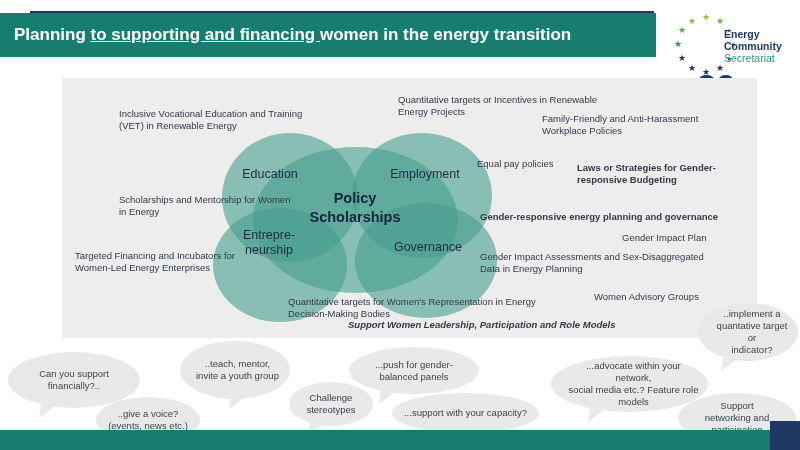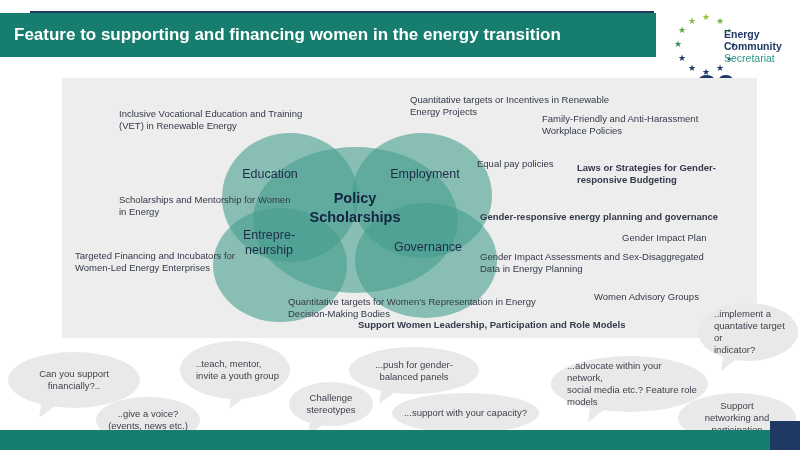--- a/index.html
+++ b/index.html
@@ -9,21 +9,21 @@
   *{margin:0;padding:0;box-sizing:border-box;}
   html,body{width:800px;height:450px;}
   body{font-family:"Liberation Sans",sans-serif;background:#fff;position:relative;overflow:hidden;}
   .slide{position:absolute;inset:0;background:#fff;}
 
   
   .accent-line{position:absolute;left:30px;top:11px;width:624px;height:2px;background:var(--navy);}
   .header-bar{position:absolute;left:0;top:13px;width:656px;height:44px;background:var(--teal);}
   .page-title{position:absolute;left:14px;top:0;height:44px;line-height:44px;color:#fff;
     font-size:17px;font-weight:bold;white-space:nowrap;}
-  .page-title .u{}
+  .page-title .u{text-decoration:underline;}
 
   
   .logo{position:absolute;left:660px;top:5px;width:138px;height:72px;}
   .stars{position:absolute;left:11px;top:8px;width:70px;height:64px;}
   .star{position:absolute;font-size:9px;line-height:9px;}
   .logo-number{position:absolute;left:36px;top:19px;font-size:38px;font-weight:bold;
     color:var(--navy);letter-spacing:-2px;font-family:"Liberation Sans",sans-serif;margin-top:44px;}
   .logo-text{position:absolute;left:64px;top:23px;font-size:10.5px;line-height:12px;font-weight:bold;color:var(--navy);}
   .logo-text .sec{color:#2C9587;font-weight:normal;}
 
@@ -40,38 +40,38 @@
   .vlabel{position:absolute;color:var(--label-ink);font-size:12.5px;text-align:center;}
   .l-edu{left:225px;top:167px;width:90px;}
   .l-emp{left:380px;top:167px;width:90px;}
   .l-ent{left:233px;top:228px;width:72px;line-height:15px;}
   .l-gov{left:384px;top:240px;width:88px;}
   .l-pol{left:295px;top:189px;width:120px;font-size:14.5px;font-weight:bold;line-height:19px;color:#152440;}
 
   .ann{position:absolute;color:var(--ink);font-size:9.5px;line-height:12px;}
   .b{font-weight:bold;}
   .a1{left:119px;top:108px;width:240px;}
-  .a2{left:398px;top:94px;width:230px;margin-left:12px;}
+  .a2{left:398px;top:94px;width:230px;}
   .a3{left:542px;top:113px;width:205px;}
   .a4{left:477px;top:158px;width:120px;}
   .a5{left:577px;top:162px;width:175px;}
   .a6{left:480px;top:211px;width:275px;}
   .a7{left:622px;top:232px;width:125px;}
   .a8{left:480px;top:251px;width:262px;}
   .a9{left:594px;top:291px;width:150px;}
   .a10{left:75px;top:194px;width:205px;margin-left:44px;}
   .a11{left:75px;top:250px;width:200px;}
   .a12{left:245px;top:296px;width:325px;margin-left:43px;}
-  .a13{left:358px;top:319px;width:335px;}
+  .a13{left:348px;top:319px;width:335px;font-style:italic;}
 
   
   .bubble{position:absolute;background:var(--bubble);border-radius:50%;
     display:flex;align-items:center;justify-content:center;text-align:center;
     color:#3F434D;font-size:9.5px;line-height:12px;padding:4px 8px;}
-  .bubble.ta-l{text-align:left;justify-content:flex-start;padding-left:16px;}
+  .bubble.ta-l{text-align:center;justify-content:flex-start;padding-left:16px;}
   .bubble::after{content:"";position:absolute;bottom:-11px;left:24%;
     border-top:14px solid var(--bubble);border-right:14px solid transparent;
     transform:rotate(8deg);}
   .bubble.tail-c::after{left:45%;}
   .bb1{left:8px;top:352px;width:132px;height:56px;}
   .bb2{left:180px;top:341px;width:110px;height:58px;}
   .bb3{left:96px;top:397px;width:104px;height:46px;}
   .bb4{left:349px;top:347px;width:130px;height:47px;}
   .bb5{left:289px;top:382px;width:84px;height:44px;}
   .bb6{left:392px;top:393px;width:147px;height:40px;}
@@ -85,21 +85,21 @@
 </style>
 </head>
 <body>
 
 <div class="slide">
 
   <div class="accent-line"></div>
 
   <div class="header-bar">
     <div class="page-title">
-      <span>Feature </span><span class="u">to supporting and financing </span><span>women in the energy transition</span>
+      <span>Planning </span><span class="u">to supporting and financing </span><span>women in the energy transition</span>
     </div>
   </div>
 
   <div class="logo">
     <div class="stars">
       <span class="star" style="left:31px;top:0;color:#8DC63F">★</span>
       <span class="star" style="left:45px;top:4px;color:#6CB33F">★</span>
       <span class="star" style="left:55px;top:13px;color:#4E9D45;font-size:7px">★</span>
       <span class="star" style="left:59px;top:27px;color:#1F3864;font-size:7px">★</span>
       <span class="star" style="left:55px;top:41px;color:#1F3864;font-size:7px">★</span>

